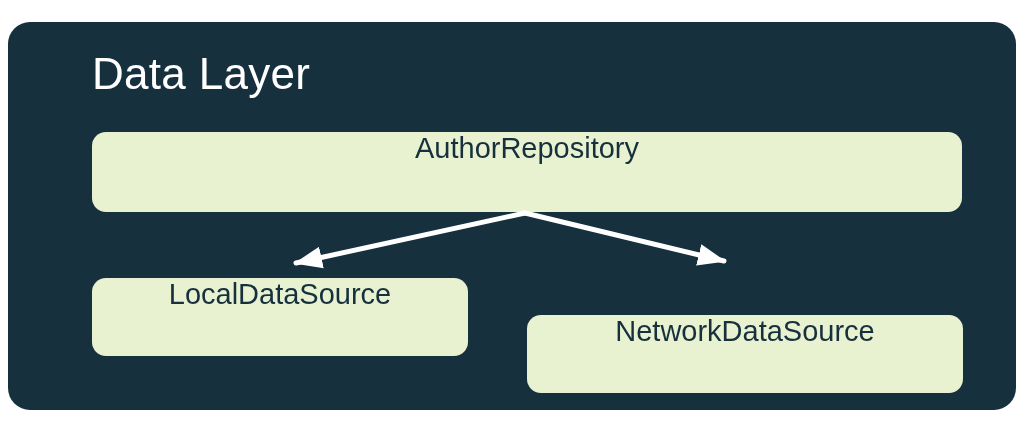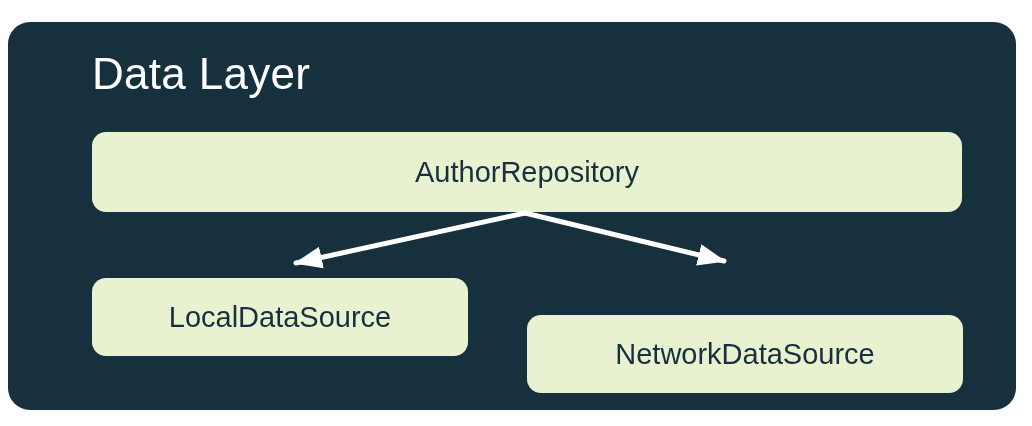--- a/index.html
+++ b/index.html
@@ -38,21 +38,20 @@
     top:26px;
     font-size:44px;
     font-weight:400;
     color:var(--title-text);
     letter-spacing:0.3px;
     line-height:1.2;
   }
   .node{
     position:absolute;
     display:flex;
-    align-items:center;
     justify-content:center;
     background:var(--node-bg);
     color:var(--node-text);
     border-radius:14px;
     font-size:29px;
     font-weight:400;
   }
   .node-repository{left:84px;top:110px;width:870px;height:80px;}
   .node-local{left:84px;top:256px;width:376px;height:78px;}
   .node-network{left:519px;top:256px;width:436px;height:78px;margin-top:37px;}

